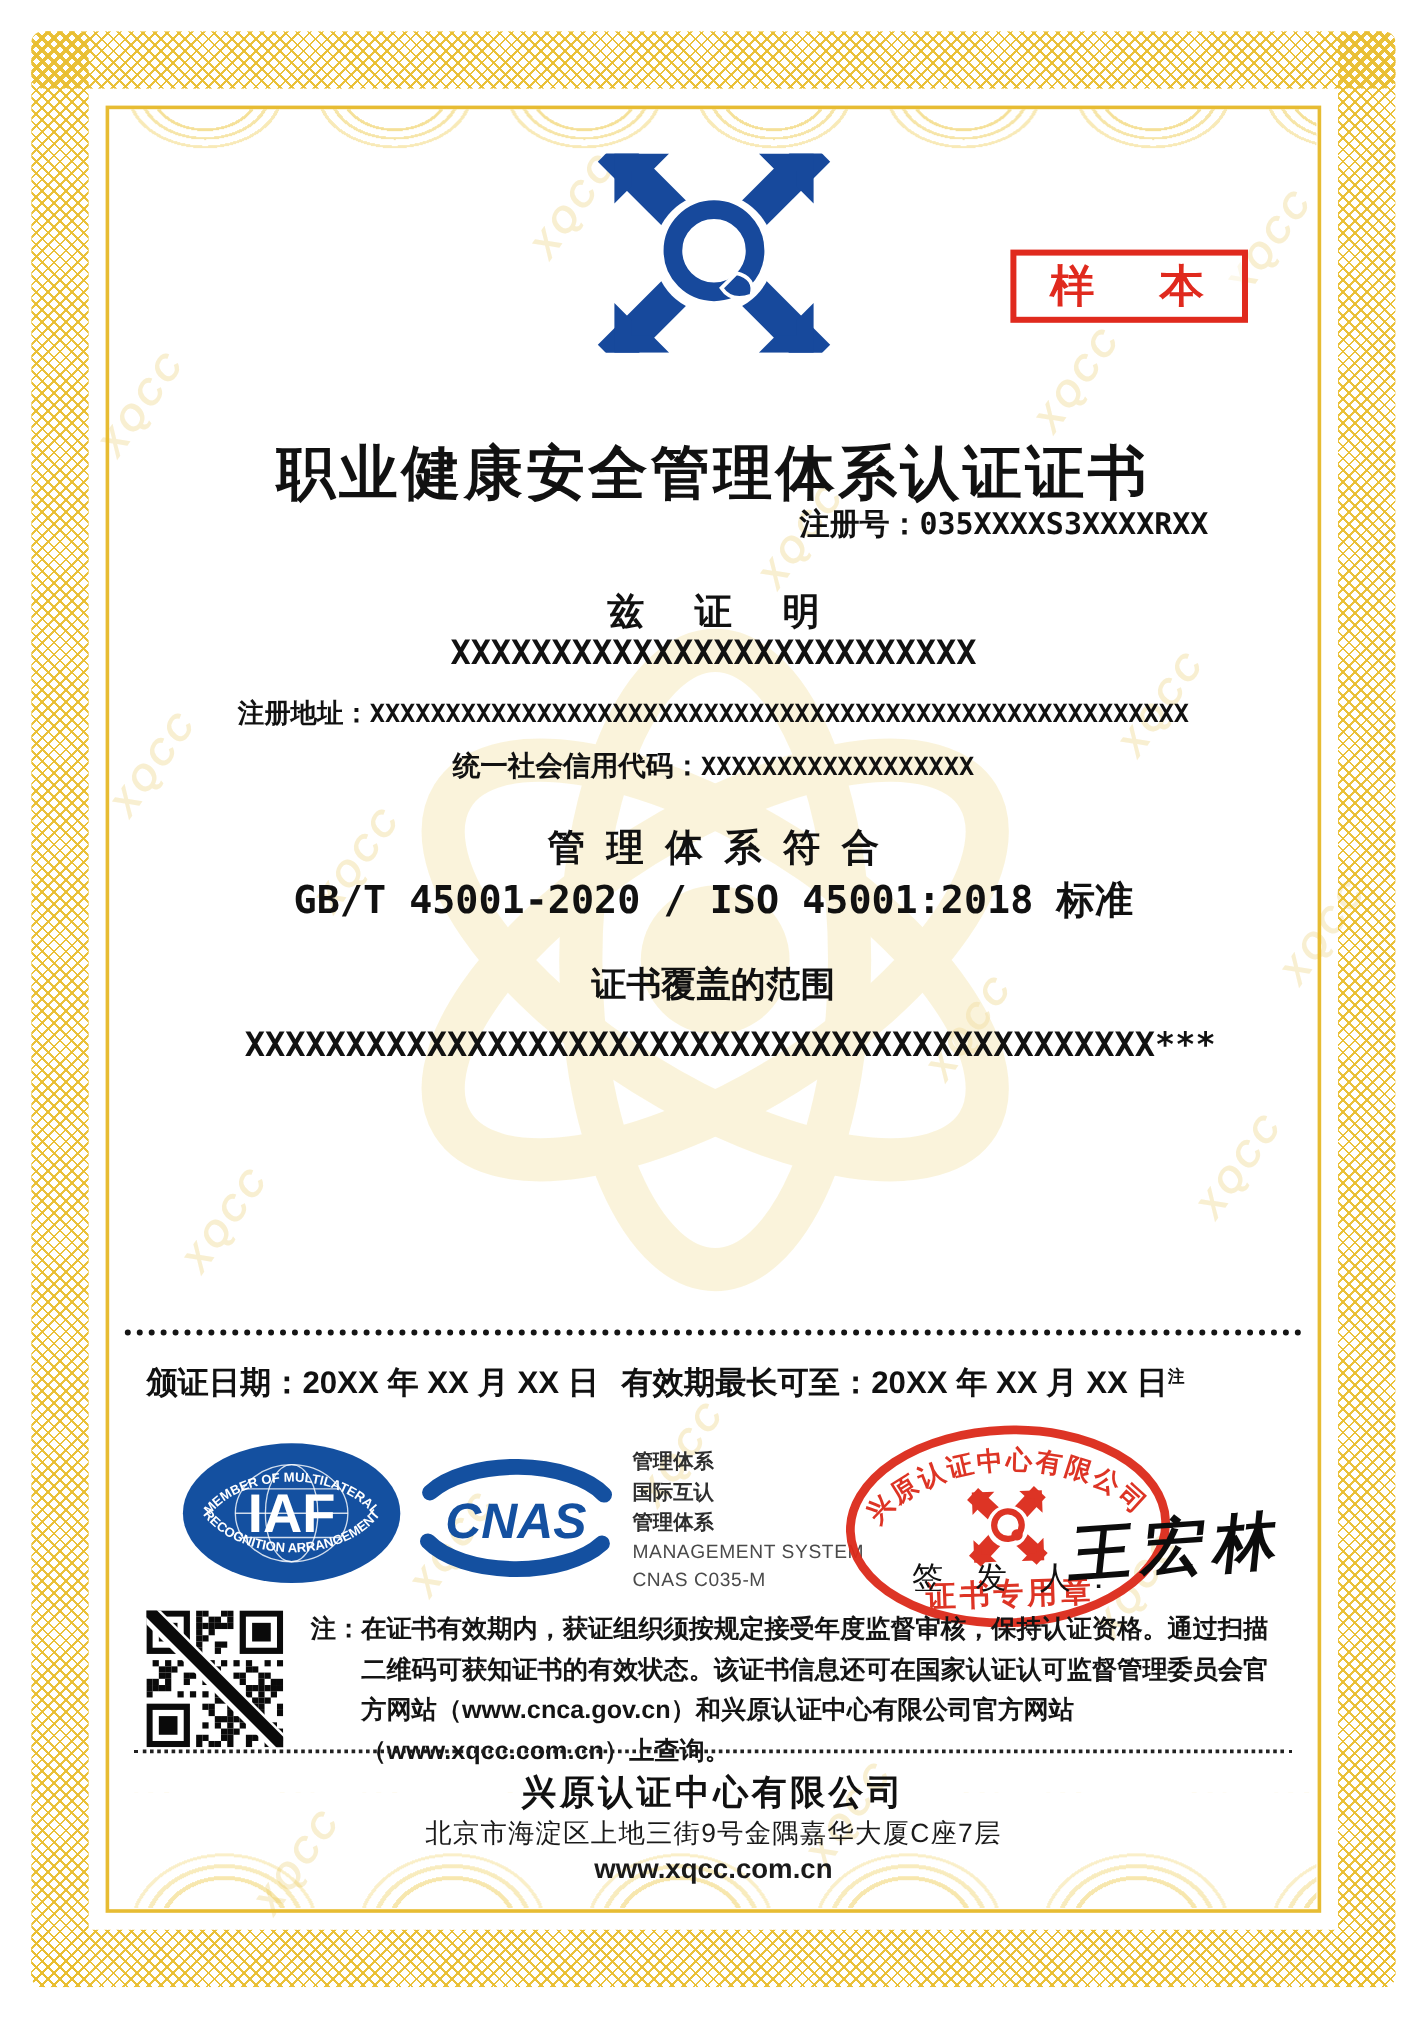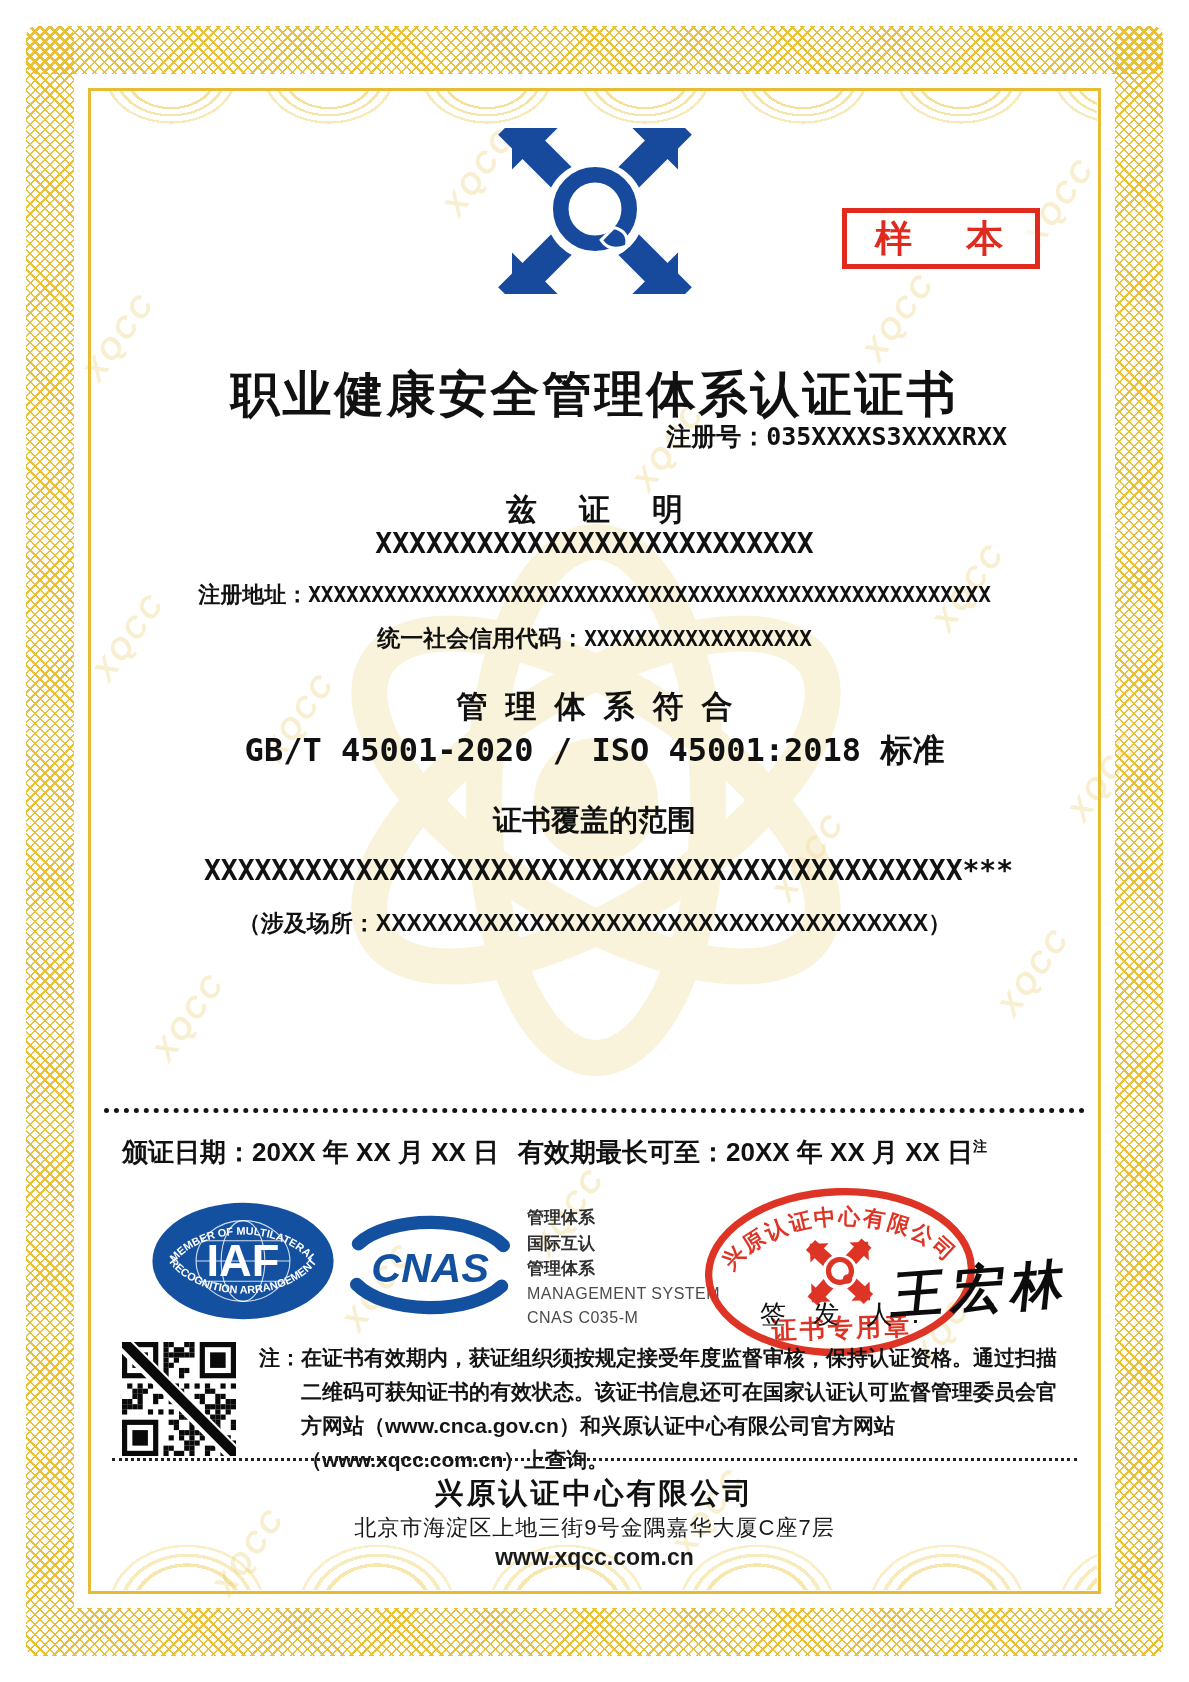--- a/index.html
+++ b/index.html
@@ -165,21 +165,20 @@
 
   <div class="abs centered credit-line">
     <span>统一社会信用代码：</span><span class="mono">XXXXXXXXXXXXXXXXXX</span>
   </div>
 
   <div class="abs centered conform">管理体系符合</div>
   <div class="abs centered standard mono">GB/T 45001-2020 / ISO 45001:2018 标准</div>
 
   <div class="abs centered scope-head">证书覆盖的范围</div>
   <div class="abs centered scope-val mono">XXXXXXXXXXXXXXXXXXXXXXXXXXXXXXXXXXXXXXXXXXXXX***</div>
-  <div class="abs centered premises">（涉及场所：XXXXXXXXXXXXXXXXXXXXXXXXXXXXXXXXXXXX）</div>
 
   <div class="abs dotline1"></div>
 
   <div class="abs date-issue">
     <span>颁证日期：</span><span>20XX 年 XX 月 XX 日</span>
   </div>
   <div class="abs date-valid">
     <span>有效期最长可至：</span><span>20XX 年 XX 月 XX 日</span><sup>注</sup>
   </div>
 

